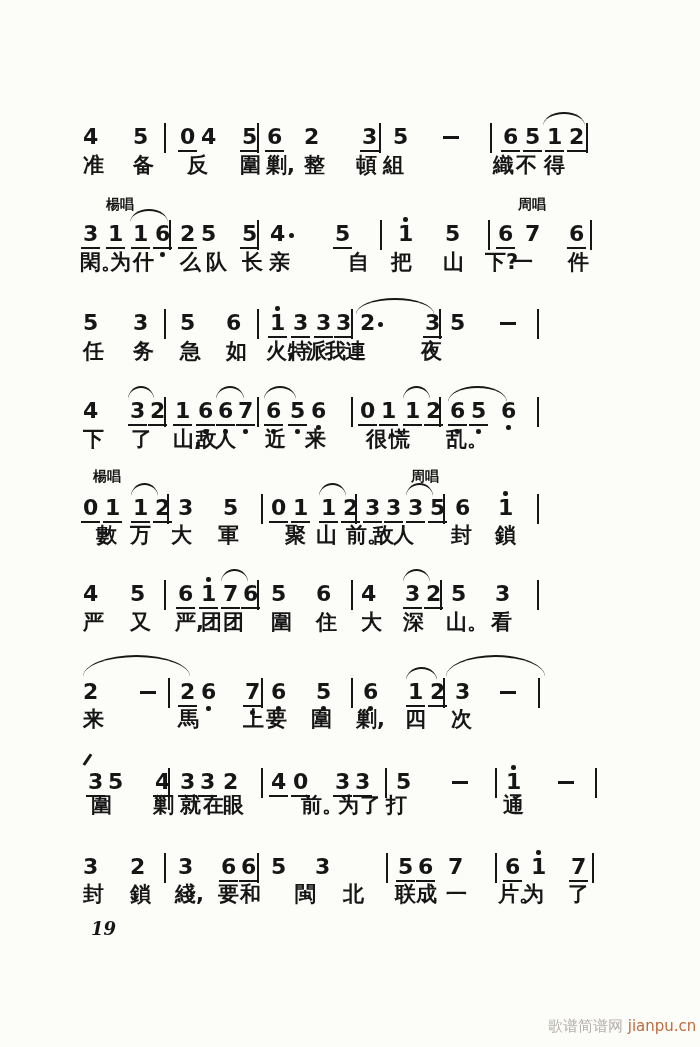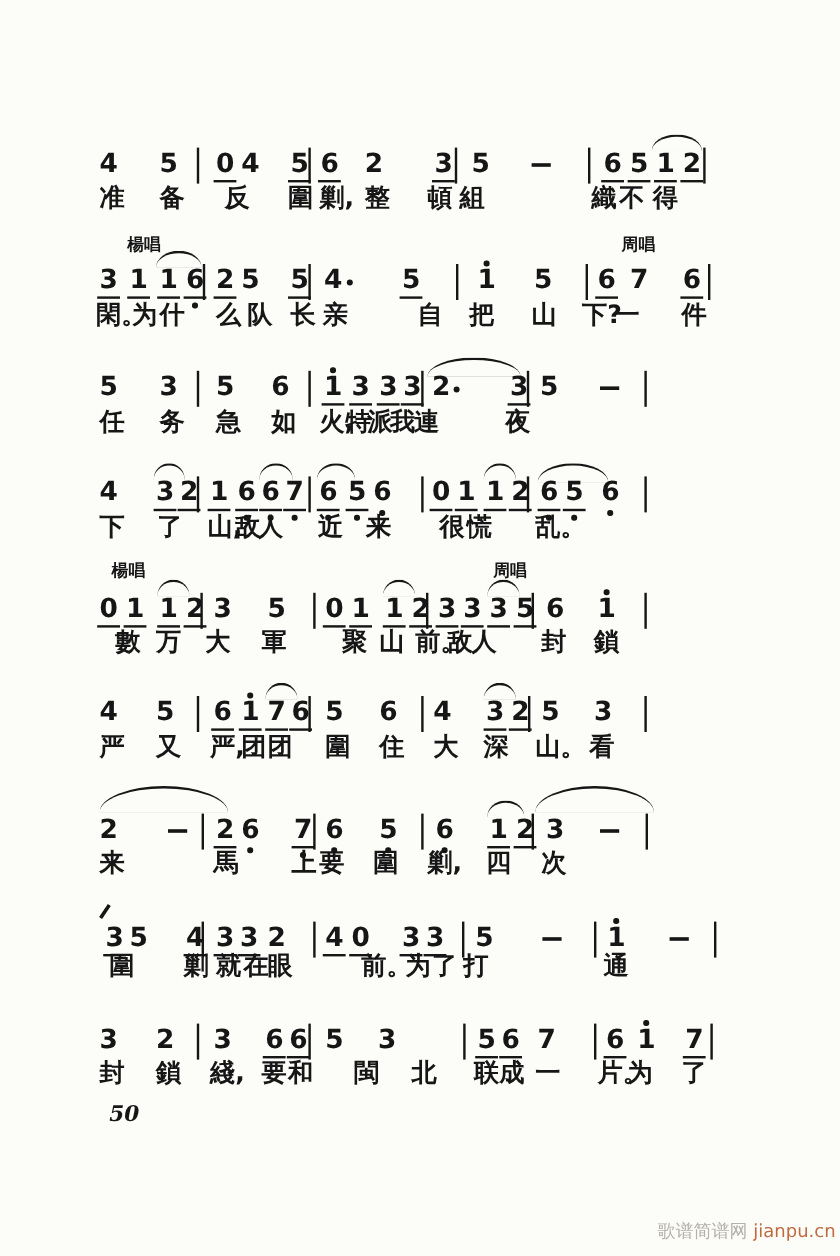--- a/index.html
+++ b/index.html
@@ -331,15 +331,15 @@
       <div class="lyric" style="left: 240px; top: 884px;">和</div>
       <div class="lyric" style="left: 295px; top: 884px;">閩</div>
       <div class="lyric" style="left: 343px; top: 884px;">北</div>
       <div class="lyric" style="left: 395px; top: 884px;">联</div>
       <div class="lyric" style="left: 416px; top: 884px;">成</div>
       <div class="lyric" style="left: 446px; top: 884px;">一</div>
       <div class="lyric" style="left: 498px; top: 884px;">片。</div>
       <div class="lyric" style="left: 523px; top: 884px;">为</div>
       <div class="lyric" style="left: 568px; top: 884px;">了</div>
     </div>
-  <div class="pagenum">50</div>
+  <div class="pagenum">19</div>
   <div class="watermark"><span>歌谱简谱网 </span><span class="wm-url">jianpu.cn</span></div>
 </div>
 
 </body></html>

